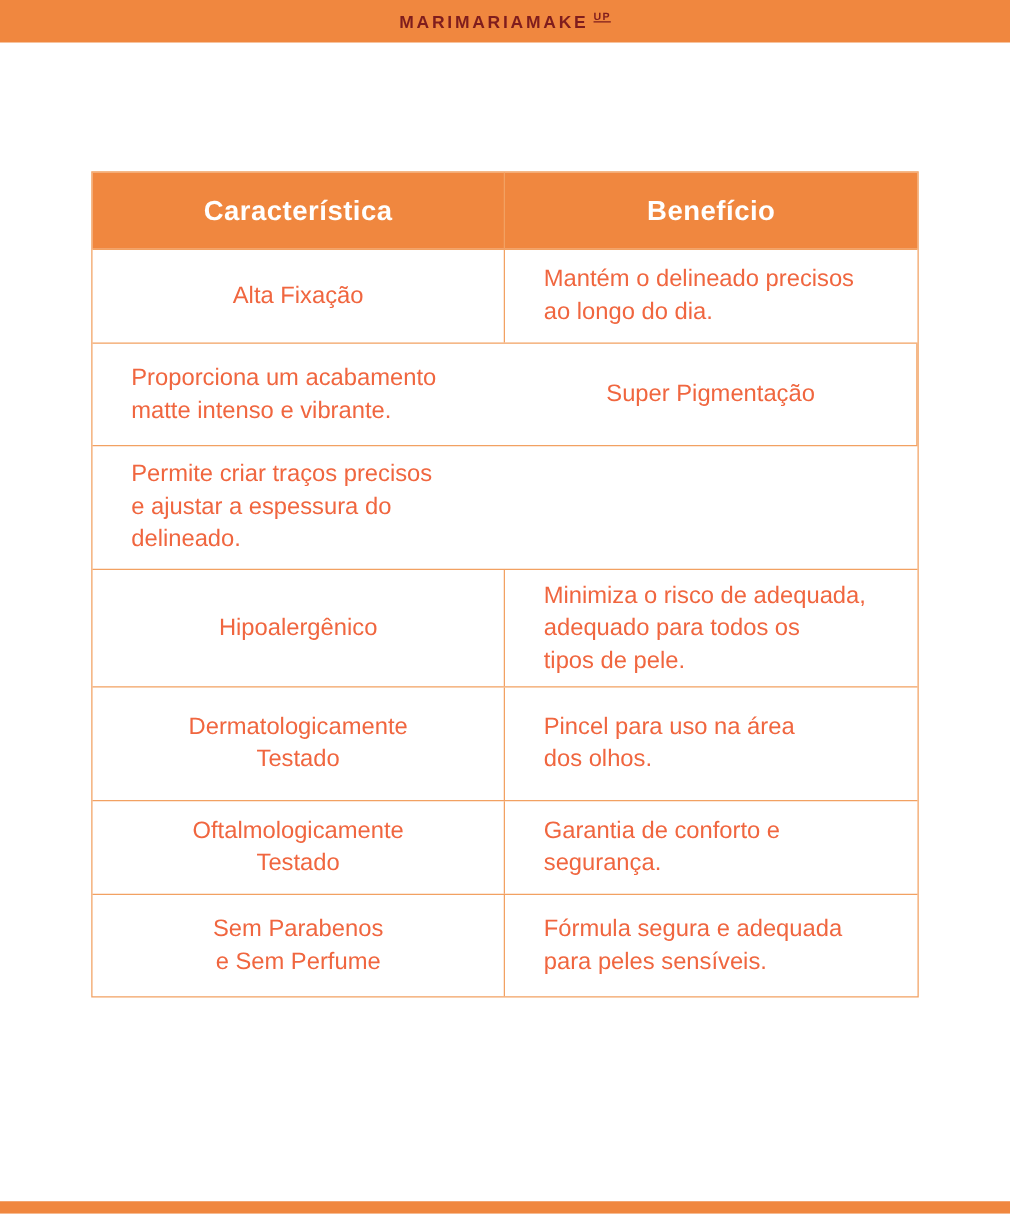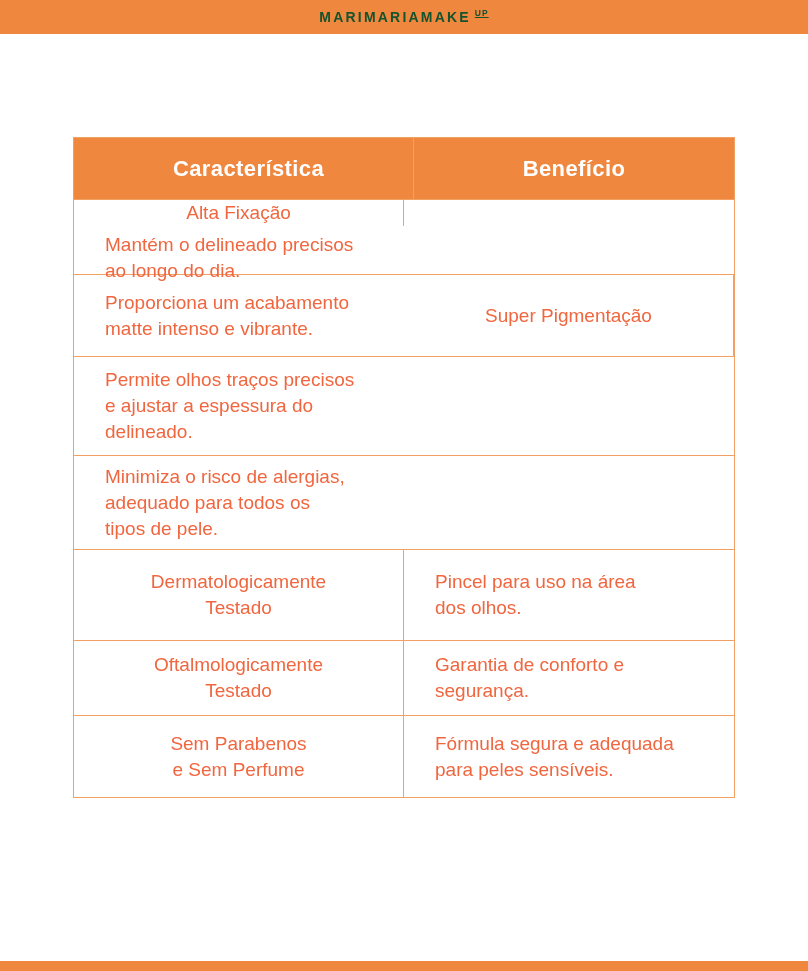--- a/index.html
+++ b/index.html
@@ -17,21 +17,21 @@
     font-family:"Liberation Sans", sans-serif;
   }
 
   
   .topbar{
     position:absolute;top:0;left:0;width:808px;height:34px;
     background:var(--orange);
     display:flex;align-items:center;justify-content:center;
   }
   .logo{
-    color:#14532d;font-weight:bold;font-size:14px;letter-spacing:2.2px;
+    color:#7f1d1d;font-weight:bold;font-size:14px;letter-spacing:2.2px;
     display:flex;align-items:flex-start;line-height:1;
   }
   .logo .sup{
     font-size:8.5px;letter-spacing:1px;margin-left:4px;
     text-decoration:underline;position:relative;top:-1px;
   }
 
   
   .bottombar{
     position:absolute;bottom:0;left:0;width:808px;height:10px;
@@ -43,21 +43,20 @@
     position:absolute;left:73px;top:137px;width:662px;
     border:1px solid var(--border);
     background:#fff;
   }
   .ftable > div{display:flex;}
   .ftable > div + div{border-top:1px solid var(--border);}
 
   .thead{
     background:var(--orange);
     height:61px;
-    padding-left:10px;
   }
   .th{
     width:330px;display:flex;align-items:center;justify-content:center;
     color:var(--header_text);font-weight:bold;font-size:22px;letter-spacing:0.4px;
   }
   .th:first-child{border-right:1px solid var(--border);}
   .th:last-child{flex:1;}
 
   .cell{
     color:var(--text);font-size:19px;line-height:26px;
@@ -67,21 +66,21 @@
   .feature{
     width:330px;border-right:1px solid var(--border);
     justify-content:center;text-align:center;padding:0 14px;
   }
   .benefit{
     flex:1;justify-content:flex-start;text-align:left;
     padding:6px 24px 6px 31px;
   }
 
   
-  .ftable > div:nth-child(2){height:75px;flex-direction:column;}
+  .ftable > div:nth-child(2){height:75px;}
   .ftable > div:nth-child(3){height:82px;}
   .ftable > div:nth-child(4){height:99px;}
   .ftable > div:nth-child(5){height:94px;}
   .ftable > div:nth-child(6){height:91px;}
   .ftable > div:nth-child(7){height:75px;justify-content:space-between;}
   .ftable > div:nth-child(8){height:82px;}
   .ftable > div:nth-child(9){height:79px;}
 </style>
 </head>
 <body>
@@ -105,27 +104,28 @@
 ao longo do dia.</div>
   </div>
 
   <div class="trow">
     <div class="cell benefit">Proporciona um acabamento
 matte intenso e vibrante.</div>
     <div class="cell feature">Super Pigmentação</div>
   </div>
 
   <div class="trow">
-    <div class="cell benefit">Permite olhos traços precisos
+    <div class="cell benefit">Permite criar traços precisos
 e ajustar a espessura do
 delineado.</div>
   </div>
 
   <div class="trow">
-    <div class="cell benefit">Minimiza o risco de alergias,
+    <div class="cell feature">Hipoalergênico</div>
+    <div class="cell benefit">Minimiza o risco de adequada,
 adequado para todos os
 tipos de pele.</div>
   </div>
 
   <div class="trow">
     <div class="cell feature">Dermatologicamente
 Testado</div>
     <div class="cell benefit">Pincel para uso na área
 dos olhos.</div>
   </div>

